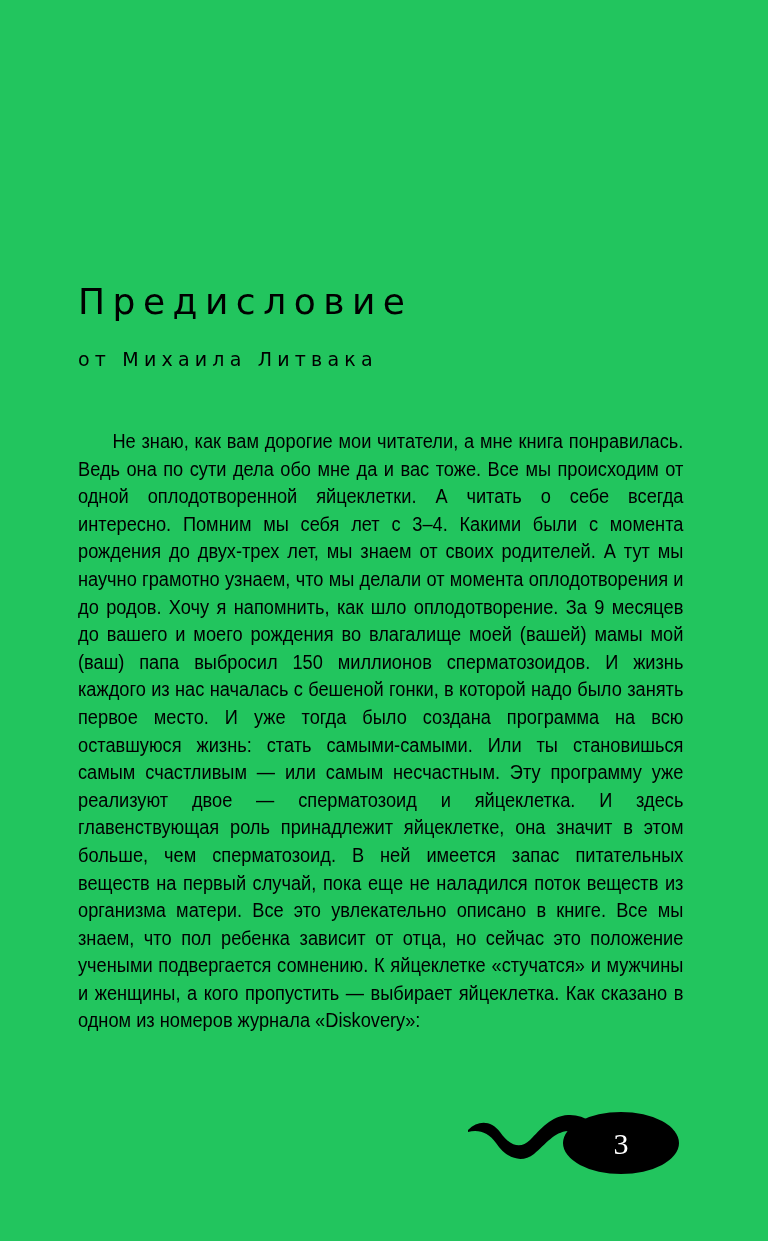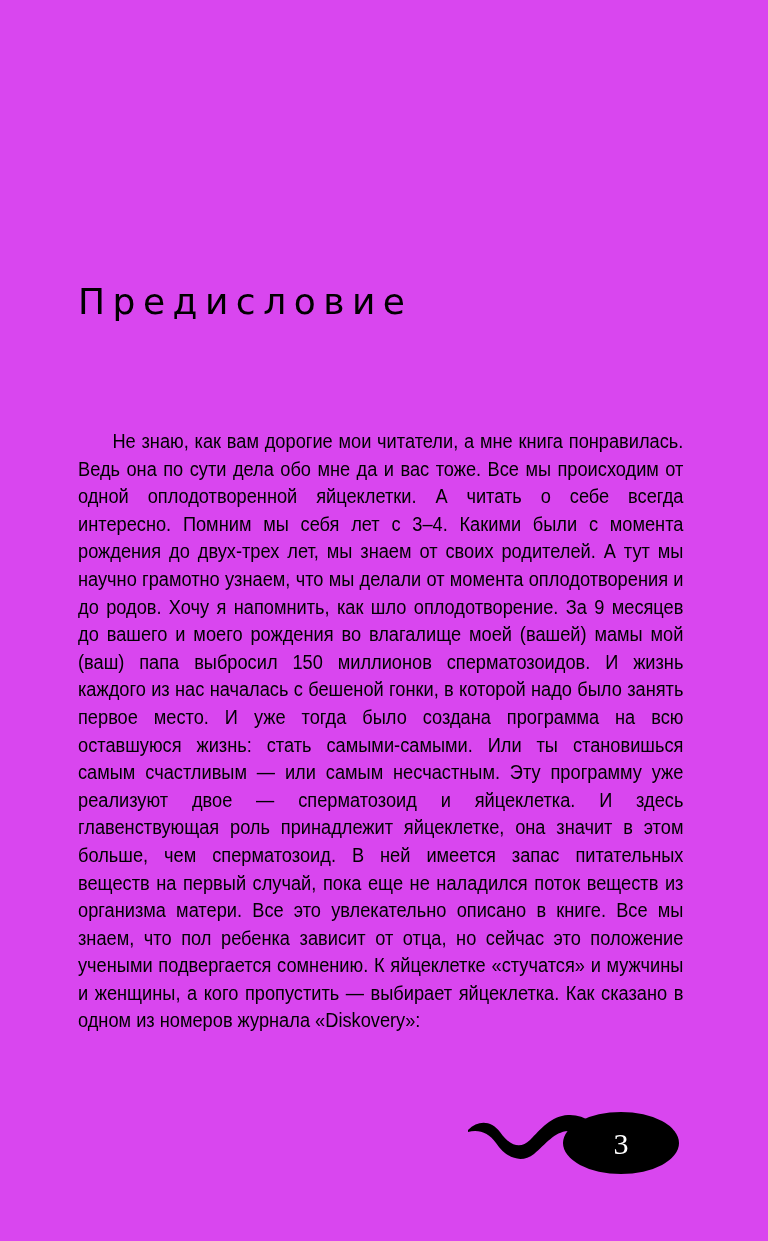--- a/index.html
+++ b/index.html
@@ -11,21 +11,21 @@
   body {
     font-family: "Liberation Sans", "DejaVu Sans", sans-serif;
     color: #000000;
     -webkit-font-smoothing: antialiased;
   }
 
   .page {
     position: relative;
     width: 768px;
     height: 1241px;
-    background: #d946ef;
+    background: #22c55e;
     overflow: hidden;
     box-sizing: border-box;
   }
 
   
   .chapter-title {
     position: absolute;
     left: 78px;
     top: 283px;
     margin: 0;
@@ -91,20 +91,21 @@
     fill: #ffffff;
   }
 </style>
 </head>
 <body>
 
 <div class="page">
 
   <h1 class="chapter-title">Предисловие</h1>
 
+  <h2 class="chapter-subtitle">от Михаила Литвака</h2>
 
   <p class="body-text">Не знаю, как вам дорогие мои читатели, а мне книга понравилась. Ведь она по сути дела обо мне да и вас тоже. Все мы происходим от одной оплодотворенной яйцеклетки. А читать о себе всегда интересно. Помним мы себя лет с 3–4. Какими были с момента рождения до двух-трех лет, мы знаем от своих родителей. А тут мы научно грамотно узнаем, что мы делали от момента оплодотворения и до родов. Хочу я напомнить, как шло оплодотворение. За 9 месяцев до вашего и моего рождения во влагалище моей (вашей) мамы мой (ваш) папа выбросил 150 миллионов сперматозоидов. И жизнь каждого из нас началась с бешеной гонки, в которой надо было занять первое место. И уже тогда было создана программа на всю оставшуюся жизнь: стать самыми-самыми. Или ты становишься самым счастливым — или самым несчастным. Эту программу уже реализуют двое — сперматозоид и яйцеклетка. И здесь главенствующая роль принадлежит яйцеклетке, она значит в этом больше, чем сперматозоид. В ней имеется запас питательных веществ на первый случай, пока еще не наладился поток веществ из организма матери. Все это увлекательно описано в книге. Все мы знаем, что пол ребенка зависит от отца, но сейчас это положение учеными подвергается сомнению. К яйцеклетке «стучатся» и мужчины и женщины, а кого пропустить — выбирает яйцеклетка. Как сказано в одном из номеров журнала «Diskovery»:</p>
 
   <div class="page-mark">
     <svg viewBox="0 0 225 88" xmlns="http://www.w3.org/2000/svg">
 
       <path d="M10 32
                C 20 22, 33 22, 42 34
                C 51 47, 62 52, 72 42
                C 83 31, 93 18, 110 17

